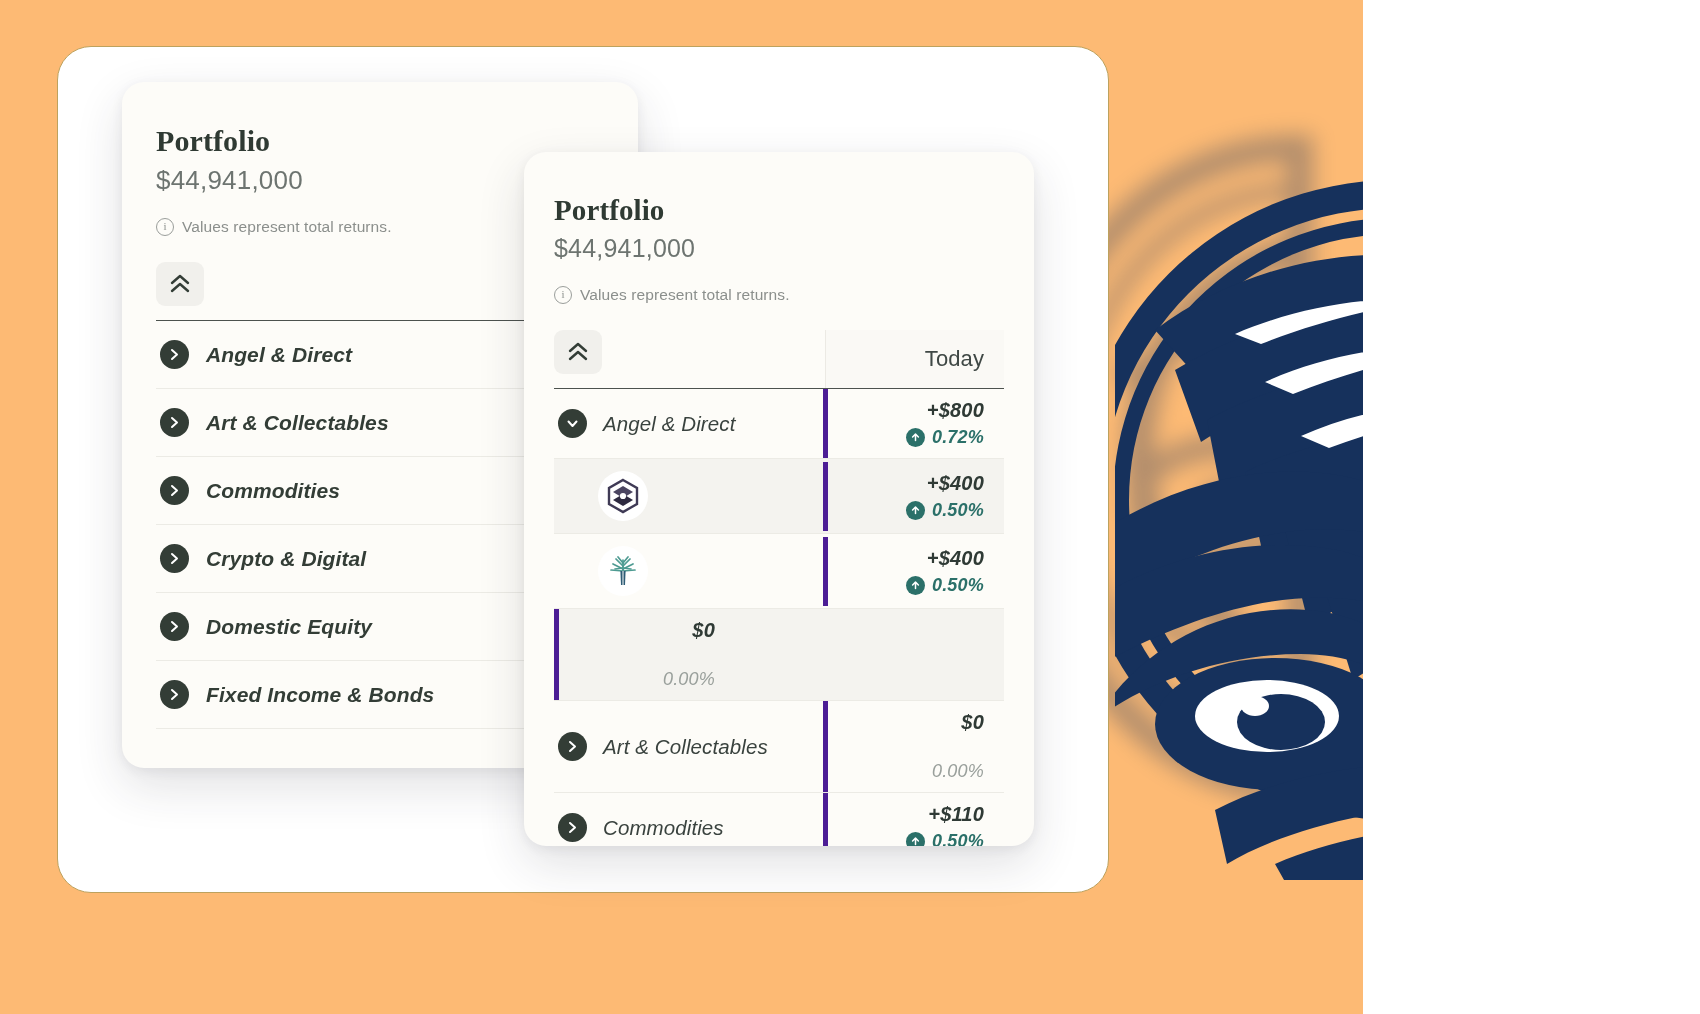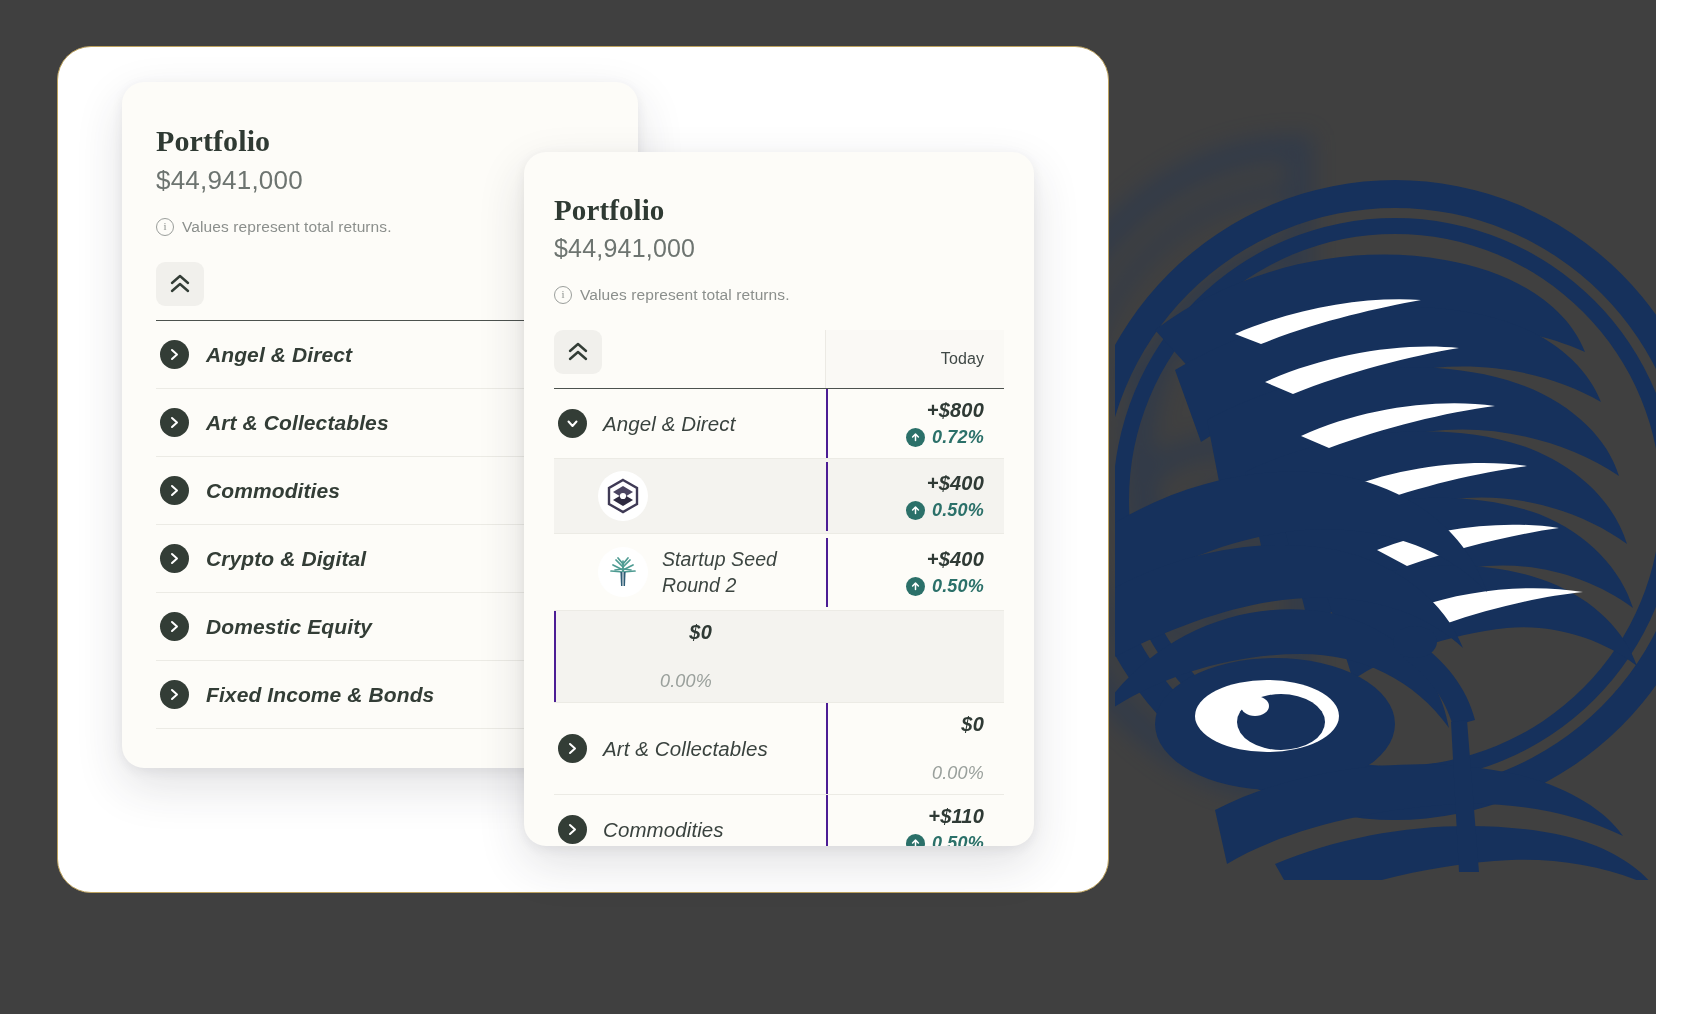--- a/index.html
+++ b/index.html
@@ -1,21 +1,21 @@
 <!DOCTYPE html>
 <html><head>
 <meta charset="utf-8">
 <style>
   html,body{margin:0;padding:0;}
   body{
     width:1700px;height:1014px;overflow:hidden;background:#ffffff;
     font-family:"Liberation Sans",sans-serif;
     -webkit-font-smoothing:antialiased;
   }
-  .stage{position:relative;width:1656px;height:1014px;background:#404040;overflow:hidden;}
+  .stage{position:relative;width:1363px;height:1014px;background:#fdba74;overflow:hidden;}
 
   
   .watermark{
     position:absolute;left:1060px;top:120px;width:620px;height:780px;
     pointer-events:none;
   }
   .wm-blur{
     position:absolute;left:-60px;top:10px;width:560px;height:700px;
     filter:blur(11px);opacity:.52;
   }
@@ -75,41 +75,41 @@
     width:48px;height:44px;border-radius:9px;background:#f1f0ec;
     display:flex;align-items:center;justify-content:center;cursor:pointer;
     border:none;padding:0;
   }
   .chev-up{display:block;}
   .thead-right{
     width:148px;flex:0 0 148px;background:#faf9f5;border-left:1px solid #eceae4;
     display:flex;align-items:center;justify-content:flex-end;
     padding:0 20px 0 10px;
   }
-  .thead-right .lbl{font-size:16px;color:#3f4845;font-weight:400;letter-spacing:.1px;}
+  .thead-right .lbl{font-size:22px;color:#3f4845;font-weight:400;letter-spacing:.1px;}
 
   
   .rows{display:block;}
   .row{
     display:flex;align-items:center;border-bottom:1px solid #ecebe5;
     min-height:66px;
     font-style:italic;
   }
   .row.alt{background:#f4f3ef;}
   .row-left{
     flex:1 1 auto;display:flex;align-items:center;gap:16px;
     padding:12px 8px 12px 4px;
   }
   .row.child .row-left{padding-left:44px;gap:14px;}
   .row-label{
     font-size:20.5px;color:#39423e;letter-spacing:.1px;line-height:26px;
   }
   .row.child .row-label{font-size:19.5px;color:#3c4541;font-weight:400;}
   .row-right{
-    width:148px;flex:0 0 148px;border-left:2px solid #4c1d95;
+    width:148px;flex:0 0 148px;border-left:5px solid #4c1d95;
     display:flex;flex-direction:column;align-items:flex-end;justify-content:center;
     gap:5px;padding:10px 20px 10px 8px;text-align:right;
   }
   .val-amount{font-size:20px;font-weight:700;color:#2f3a35;letter-spacing:.2px;}
   .val-pct{
     display:flex;align-items:center;gap:7px;font-size:18px;letter-spacing:.2px;
   }
   .val-pct.up{color:#2b7069;font-weight:700;}
   .val-pct.flat{color:#9aa09c;font-weight:400;margin-top:22px;}
   .arrow-badge{
@@ -385,21 +385,20 @@
                     <path d="M23 23 L35 22"></path>
                     <path d="M23 15 L18 9"></path>
                     <path d="M23 15 L28 9"></path>
                     <path d="M23 20 L15 21"></path>
                     <path d="M23 20 L31 21"></path>
                   </g>
                   <path d="M20.4 23 L25.6 23 L25 37 L21 37 Z" fill="#2e5c75"></path>
                   <path d="M23 23 L23 37" stroke="#ffffff" stroke-width="1"></path>
                 </svg>
               </span>
-              <span class="row-label">Startup Seed Round 2</span>
             </div>
             <div class="row-right">
               <span class="val-amount">+$400</span>
               <span class="val-pct up">
                 <span class="arrow-badge">
                   <svg width="11" height="11" viewBox="0 0 11 11">
                     <path d="M5.5 2.2 L5.5 8.6 M2.6 5 L5.5 2.1 L8.4 5" fill="none" stroke="#ffffff" stroke-width="1.5" stroke-linecap="round" stroke-linejoin="round"></path>
                   </svg>
                 </span>
                 <span>0.50%</span>

